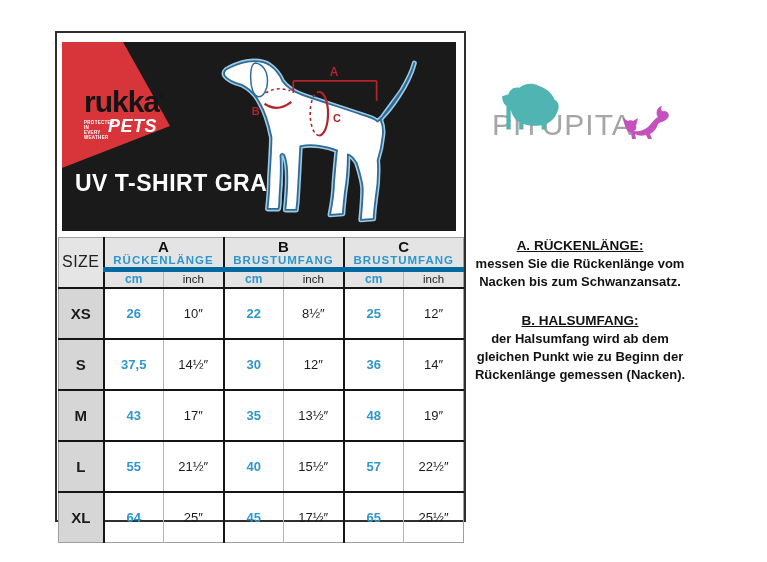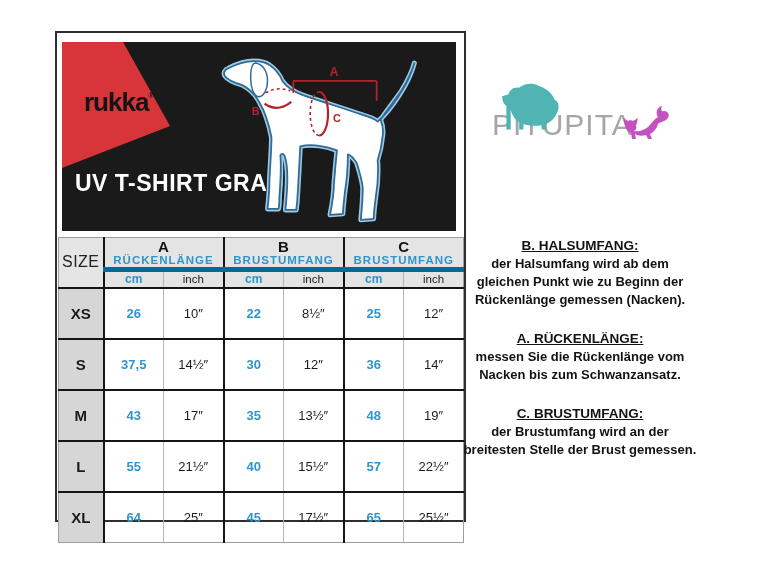--- a/index.html
+++ b/index.html
@@ -9,21 +9,21 @@
   
   .outer-box{position:absolute;left:55px;top:31px;width:411px;height:491px;
              border:2px solid #2f2f2f;box-sizing:border-box;background:#ffffff;}
 
   
   .banner{position:absolute;left:5px;top:9px;width:394px;height:189px;
           background:#1a1a1a;overflow:hidden;}
   .red-triangle{position:absolute;left:0;top:0;width:110px;height:128px;background:#d8353a;
                 clip-path:polygon(0 0,61px 0,108px 84px,0 126px);}
   .rukka-logo{position:absolute;left:22px;top:50px;width:80px;}
-  .rukka-word{font-size:26px;font-weight:bold;color:#141414;letter-spacing:-1px;line-height:20px;}
+  .rukka-word{font-size:30px;font-weight:bold;color:#141414;letter-spacing:-1px;line-height:20px;}
   .rukka-reg{font-size:7px;vertical-align:top;color:#141414;font-weight:bold;}
   .rukka-row2{display:flex;align-items:flex-start;margin-top:1px;}
   .rukka-tagline{width:22px;margin-top:3px;}
   .tagline-line{font-size:4.5px;line-height:5px;color:#ffffff;font-weight:bold;letter-spacing:.3px;}
   .pets-word{font-size:18px;font-weight:bold;font-style:italic;color:#ffffff;letter-spacing:.5px;margin-left:2px;line-height:18px;}
   .product-title{position:absolute;left:13px;top:128px;font-size:23px;font-weight:bold;
                  color:#ffffff;letter-spacing:.5px;}
   .dog-diagram{position:absolute;left:146px;top:0;}
 
   
@@ -69,20 +69,28 @@
 
   <div class="outer-box">
 
     <div class="banner">
       <div class="red-triangle"></div>
 
       <div class="rukka-logo">
         <div>
           <span class="rukka-word">rukka</span><span class="rukka-reg">®</span>
         </div>
+        <div class="rukka-row2">
+          <div class="rukka-tagline">
+            <div class="tagline-line">PROTECTED</div>
+            <div class="tagline-line">IN EVERY</div>
+            <div class="tagline-line">WEATHER</div>
+          </div>
+          <div class="pets-word">PETS</div>
+        </div>
       </div>
 
       <div class="product-title">UV T-SHIRT GRAU</div>
 
       <svg class="dog-diagram" width="248" height="186" viewBox="0 0 250 185">
 
         <path d="M17,33 C15,30 17,26 21,25 C29,21 38,18 46,18 C52,18 58,19 62,22 C68,26 72,31 75,38
              C80,45 87,49 95,52 C115,59 138,66 155,72 C162,74 168,76 171,79
              C178,73 186,63 193,52 C199,43 205,31 208,20 C206,28 201,38 195,48 C188,58 180,68 174,77
              C176,82 177,88 176,94 C175,104 173,112 171,118 C172,130 171,144 169,156 C168,164 167,172 167,177
@@ -221,30 +229,25 @@
     <svg class="retailer-cat" width="54" height="40" viewBox="0 0 52 40">
       <path fill="#c551be" d="M4,24 L2,16 L7,19 C8,18 11,18 12,19 L17,16 L15,24 C16,26 15,28 13,29
            C18,30 24,28 28,24 C31,21 33,17 37,15 C34,11 36,5 41,4 C39,8 41,10 44,9
            C48,10 49,14 46,17 C43,20 39,20 37,22 C36,26 33,30 29,32 L31,37 L27,37 L25,33
            C21,34 17,34 14,32 L15,37 L11,37 L10,31 C7,30 5,27 4,24 Z"></path>
     </svg>
   </div>
 
   <div class="instructions">
     <div class="instr-section">
+      <div class="instr-heading">A. RÜCKENLÄNGE:</div>
+      <div class="instr-line">messen Sie die Rückenlänge vom</div>
+      <div class="instr-line">Nacken bis zum Schwanzansatz.</div>
+    </div>
+    <div class="instr-section">
       <div class="instr-heading">B. HALSUMFANG:</div>
       <div class="instr-line">der Halsumfang wird ab dem</div>
       <div class="instr-line">gleichen Punkt wie zu Beginn der</div>
       <div class="instr-line">Rückenlänge gemessen (Nacken).</div>
     </div>
-    <div class="instr-section">
-      <div class="instr-heading">A. RÜCKENLÄNGE:</div>
-      <div class="instr-line">messen Sie die Rückenlänge vom</div>
-      <div class="instr-line">Nacken bis zum Schwanzansatz.</div>
-    </div>
-    <div class="instr-section">
-      <div class="instr-heading">C. BRUSTUMFANG:</div>
-      <div class="instr-line">der Brustumfang wird an der</div>
-      <div class="instr-line">breitesten Stelle der Brust gemessen.</div>
-    </div>
   </div>
 
 </div>
 
 </body></html>

